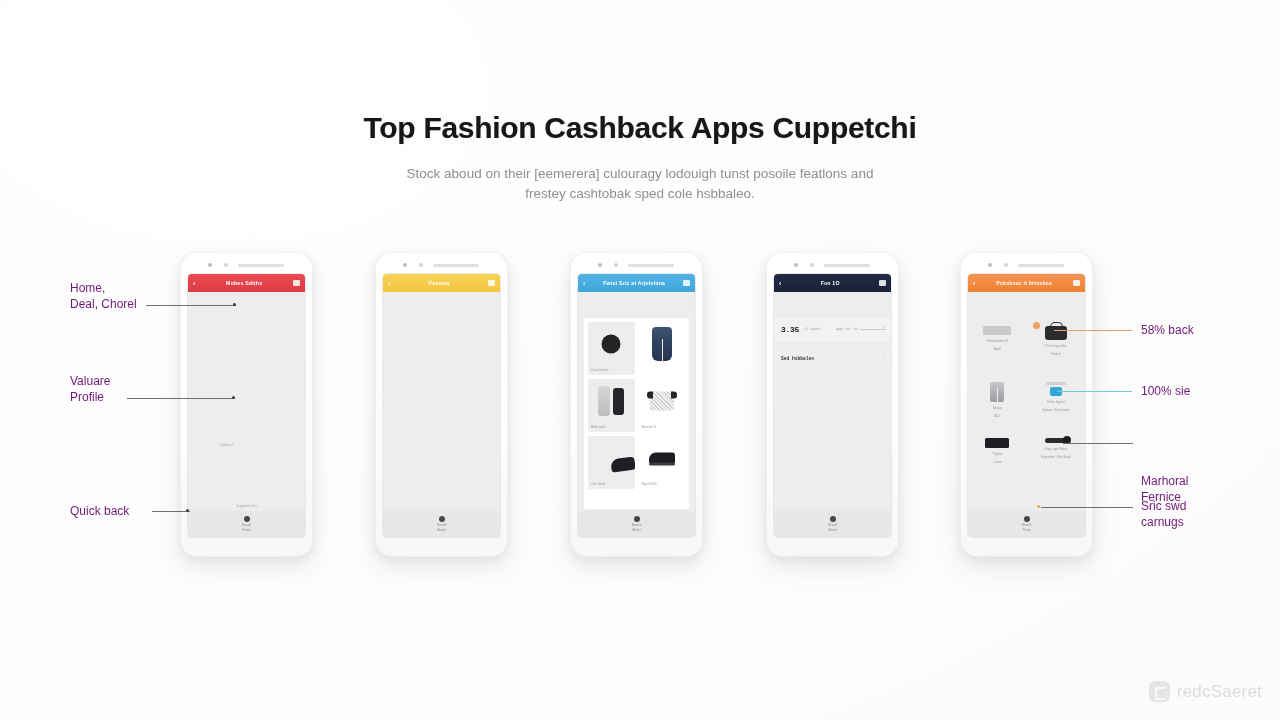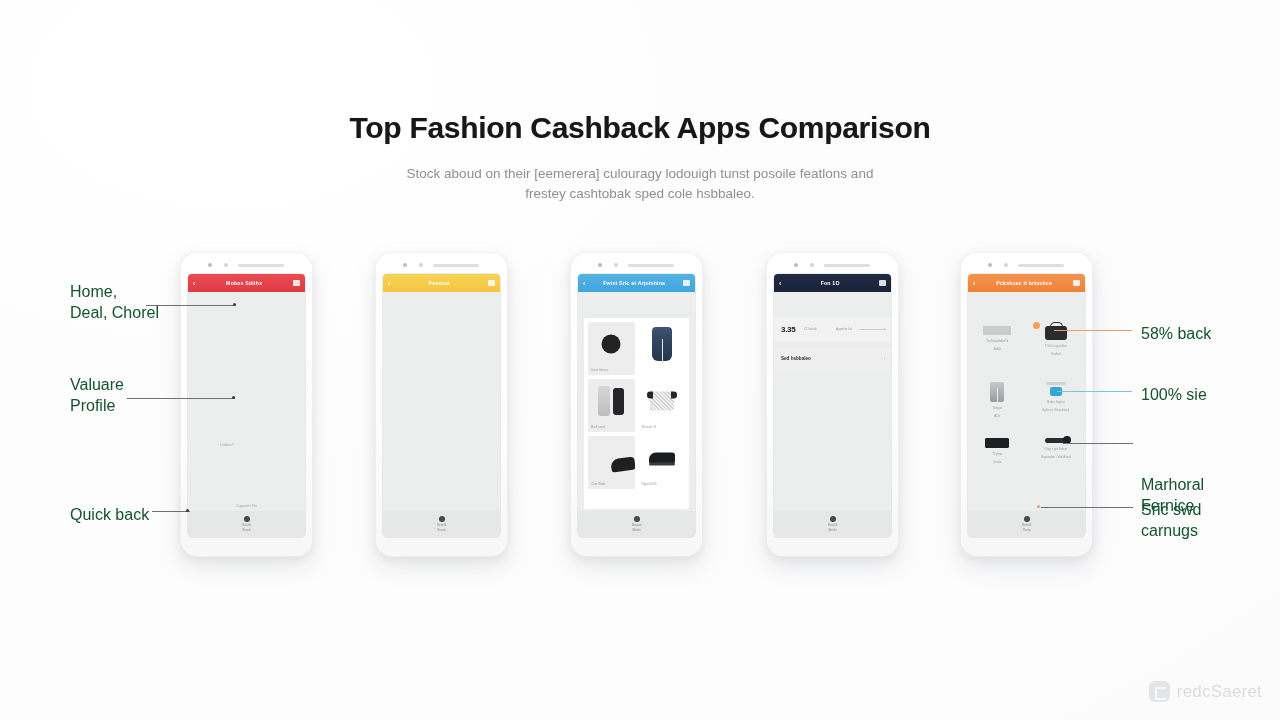--- a/index.html
+++ b/index.html
@@ -102,21 +102,21 @@
   .outfit .r{position:absolute;right:0;top:2px;width:11px;height:27px;background:#24262a;border-radius:3px;}
   .tee{width:24px;height:19px;background:repeating-linear-gradient(45deg,#f3f3f3 0 1.4px,#cfcfcf 1.4px 2.6px);border-radius:3px;position:relative;}
   .tee:before,.tee:after{content:"";position:absolute;top:0;width:6px;height:7px;background:#24262a;}
   .tee:before{left:-3px;border-radius:3px 0 0 3px;}
   .tee:after{right:-3px;border-radius:0 3px 3px 0;}
   .shoe{width:24px;height:13px;background:#1d1f22;border-radius:8px 4px 3px 3px;transform:rotate(-8deg);}
   .sneaker{width:26px;height:11px;background:#1b1d20;border-radius:7px 3px 2px 2px;position:relative;}
   .sneaker:after{content:"";position:absolute;left:0;bottom:-2px;width:26px;height:3px;background:#3a3c40;border-radius:2px;}
 
   
-  .row4{position:absolute;left:0;right:0;background:#f2f2f2;}
+  .row4{position:absolute;left:0;right:0;background:#f2f2f2;font-family:Liberation Mono, monospace;}
   .r4a{top:26px;height:24px;}
   .r4b{top:56px;height:22px;background:#efefef;}
   .bigpct{position:absolute;left:7px;top:7px;font-size:8px;font-weight:bold;color:#1d1d1f;filter:blur(.45px);letter-spacing:-.3px;}
   .pctsub{position:absolute;left:30px;top:9px;font-size:3.6px;color:#9b9d9f;filter:blur(.45px);}
   .rlabel{position:absolute;left:62px;top:9px;font-size:3.4px;color:#9b9d9f;filter:blur(.45px);}
   .rline{position:absolute;left:86px;top:11px;width:26px;height:1px;background:#c9cacc;}
   .chev{position:absolute;right:6px;top:8px;font-size:4px;color:#9b9d9f;}
   .r4btxt{position:absolute;left:7px;top:8px;font-size:4.6px;font-weight:bold;color:#303234;filter:blur(.5px);}
 
   
@@ -130,21 +130,21 @@
   .sw-pants:after{content:"";position:absolute;left:48%;top:30%;bottom:0;width:1.2px;background:#ececec;}
   .sw-bag{width:22px;height:14px;background:#2a2c30;border-radius:3px;position:relative;}
   .sw-bag:before{content:"";position:absolute;left:5px;top:-4px;width:11px;height:6px;border:1.2px solid #2a2c30;border-bottom:none;border-radius:5px 5px 0 0;}
   .sw-teal{width:12px;height:9px;background:#35a7d6;border-radius:2px;}
   .sw-band{width:22px;height:5px;background:#2a2c30;border-radius:3px;position:relative;}
   .sw-band:after{content:"";position:absolute;right:-4px;top:-2px;width:8px;height:8px;background:#1d1f22;border-radius:50%;}
   .sw-line{width:20px;height:3px;background:#cfd1d3;border-radius:2px;margin-bottom:2px;}
   .dotorange{position:absolute;left:6px;top:4px;width:7px;height:7px;border-radius:50%;background:#f3a05c;}
 
   
-  .anno{position:absolute;font-size:16px;color:#14532d;line-height:1.32;white-space:pre-line;}
+  .anno{position:absolute;font-size:12px;color:#701a75;line-height:1.32;white-space:pre-line;}
   .lead{position:absolute;height:1px;background:#6e7073;}
   .lead.orange{background:#e8a06a;height:1.3px;}
   .lead.teal{background:#74c7dd;height:1.3px;}
   .dot{position:absolute;width:3.4px;height:3.4px;border-radius:50%;background:#3c3e41;}
   .dot.orange{background:#e8a06a;}
 
   
   .wm{position:absolute;right:18px;bottom:18px;display:flex;align-items:center;gap:7px;opacity:.72;}
   .wm-ico{width:21px;height:21px;border-radius:6px;background:#dcdde0;position:relative;}
   .wm-ico:after{
@@ -152,21 +152,21 @@
     border:2px solid #f7f7f8;border-right:none;border-radius:1px;
   }
   .wm-txt{font-size:17px;color:#cfd0d3;letter-spacing:.2px;}
 </style>
 </head>
 <body>
 
 <div class="stage">
 
   <div class="header">
-    <div class="title">Top Fashion Cashback Apps Comparison</div>
+    <div class="title">Top Fashion Cashback Apps Cuppetchi</div>
     <div class="subtitle">
       <span>Stock aboud on their [eemerera] culouragy lodouigh tunst posoile featlons and</span>
       <span>frestey cashtobak sped cole hsbbaleo.</span>
     </div>
   </div>
 
   <div class="phone p1">
     <div class="notch">
       <div class="cam a"></div>
       <div class="cam b"></div>

